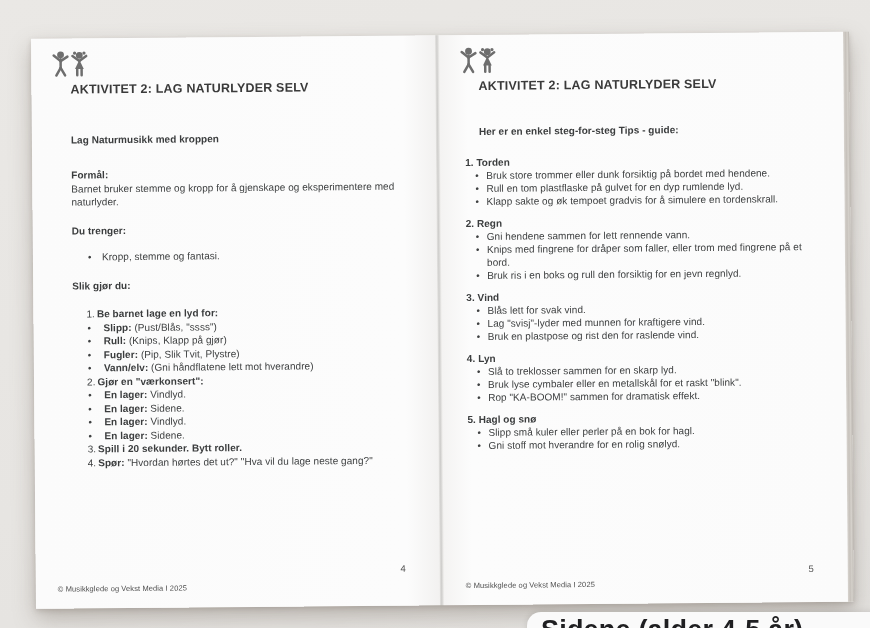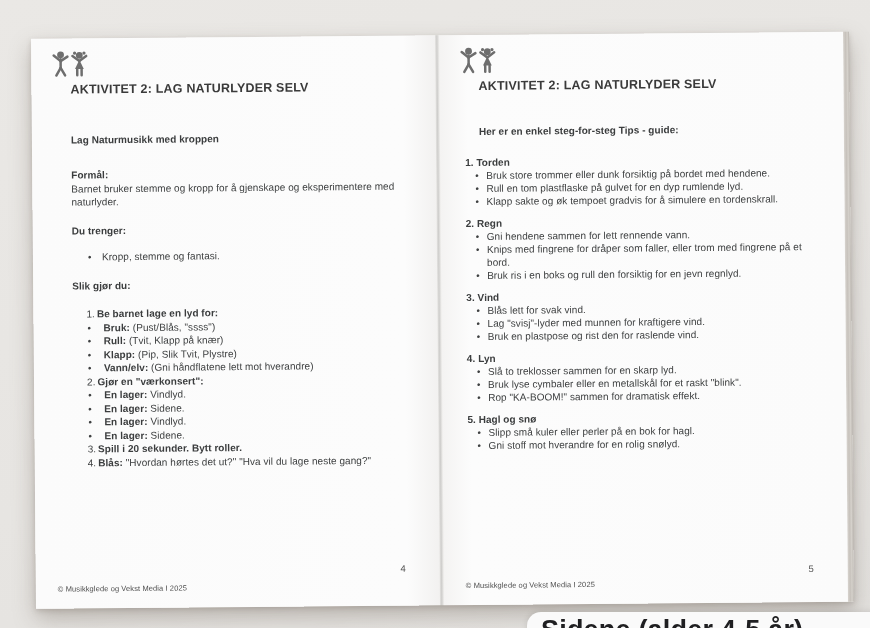--- a/index.html
+++ b/index.html
@@ -84,31 +84,31 @@
         <p class="bold subtitle">Lag Naturmusikk med kroppen</p>
         <p class="bold lbl-formal">Formål:</p>
         <p class="body-text">Barnet bruker stemme og kropp for å gjenskape og eksperimentere med naturlyder.</p>
         <p class="bold lbl-need">Du trenger:</p>
         <ul class="need-list" id="need-list">
             <li>Kropp, stemme og fantasi.</li>
           </ul>
         <p class="bold lbl-how">Slik gjør du:</p>
         <div class="steps" id="steps-list">
             <div class="step-num"><span class="n">1.</span><span class="bold">Be barnet lage en lyd for:</span></div>
-            <div class="step-bullet"><span class="bold">Bruk:</span><span> (Pust/Blås, "ssss")</span></div>
-            <div class="step-bullet"><span class="bold">Rull:</span><span> (Tvit, Klapp på knær)</span></div>
-            <div class="step-bullet"><span class="bold">Klapp:</span><span> (Pip, Slik Tvit, Plystre)</span></div>
+            <div class="step-bullet"><span class="bold">Slipp:</span><span> (Pust/Blås, "ssss")</span></div>
+            <div class="step-bullet"><span class="bold">Rull:</span><span> (Knips, Klapp på gjør)</span></div>
+            <div class="step-bullet"><span class="bold">Fugler:</span><span> (Pip, Slik Tvit, Plystre)</span></div>
             <div class="step-bullet"><span class="bold">Vann/elv:</span><span> (Gni håndflatene lett mot hverandre)</span></div>
             <div class="step-num"><span class="n">2.</span><span class="bold">Gjør en "værkonsert":</span></div>
             <div class="step-bullet"><span class="bold">En lager:</span><span> Vindlyd.</span></div>
             <div class="step-bullet"><span class="bold">En lager:</span><span> Sidene.</span></div>
             <div class="step-bullet"><span class="bold">En lager:</span><span> Vindlyd.</span></div>
             <div class="step-bullet"><span class="bold">En lager:</span><span> Sidene.</span></div>
             <div class="step-num"><span class="n">3.</span><span class="bold">Spill i 20 sekunder. Bytt roller.</span></div>
-            <div class="step-num"><span class="n">4.</span><span class="bold">Blås:</span><span> "Hvordan hørtes det ut?" "Hva vil du lage neste gang?"</span></div>
+            <div class="step-num"><span class="n">4.</span><span class="bold">Spør:</span><span> "Hvordan hørtes det ut?" "Hva vil du lage neste gang?"</span></div>
           </div>
       </div>
       <div class="footer-copy">© Musikkglede og Vekst Media I 2025</div>
       <div class="page-num">4</div>
     </div>
 
     <div class="spine"></div>
 
     <div class="page page-right">
       <div class="inner">

